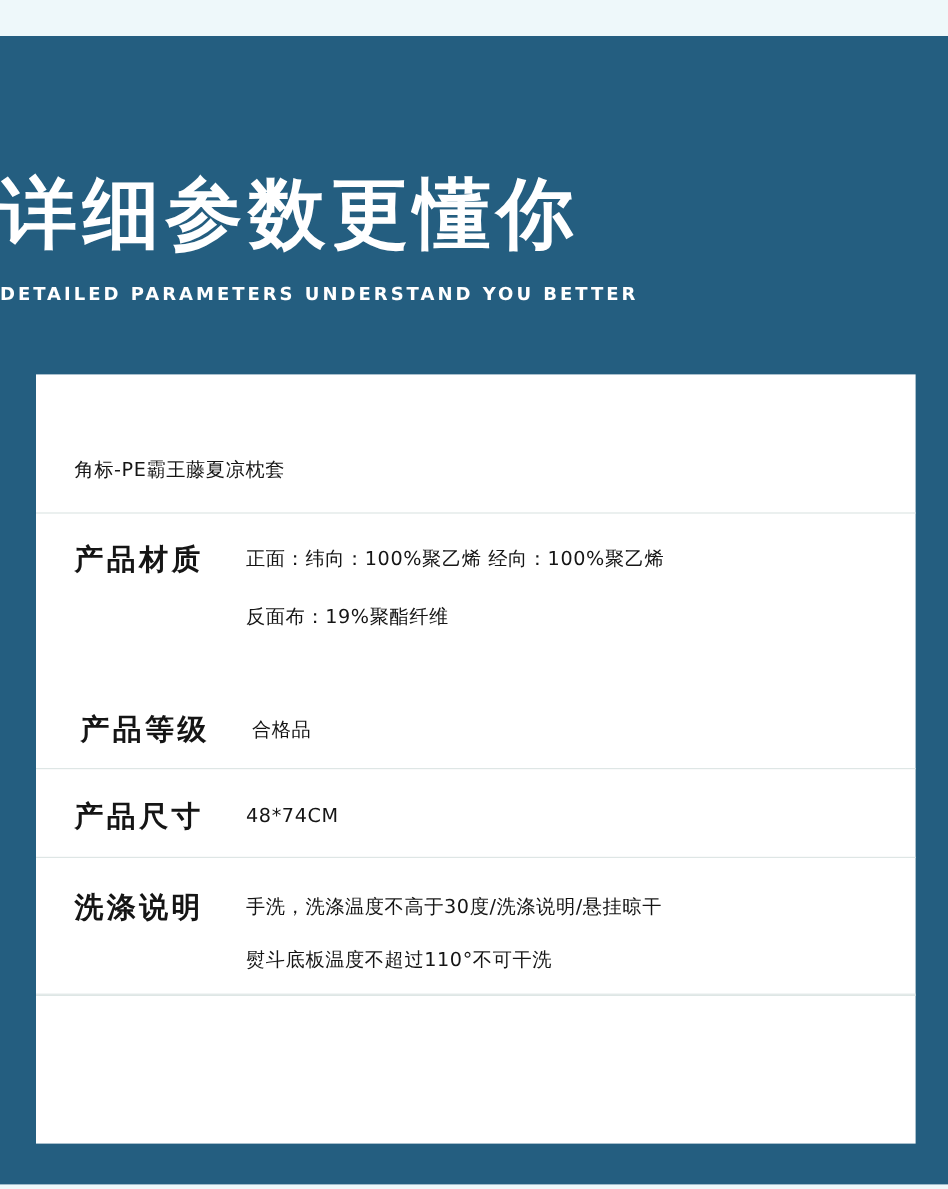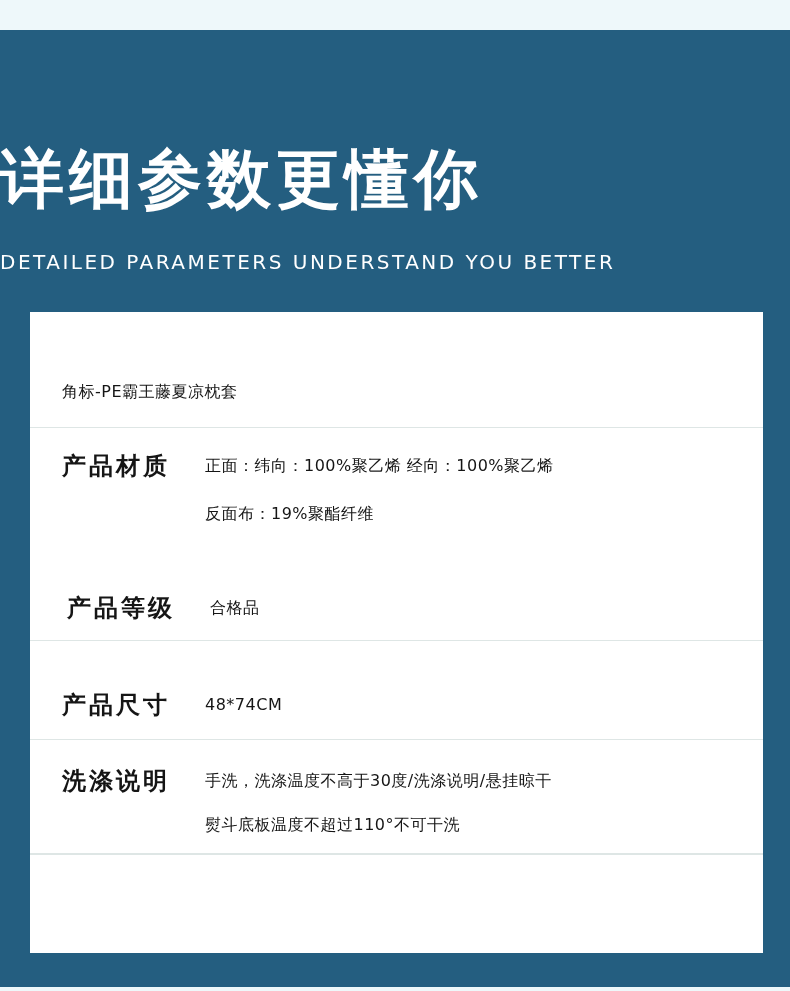--- a/index.html
+++ b/index.html
@@ -27,24 +27,24 @@
   .header { position: absolute; top: 142px; left: 0; width: 100%; text-align: left; }
   .title {
     color: #ffffff;
     font-size: 64px;
     font-weight: 700;
     letter-spacing: 5px;
     line-height: 74px;
     white-space: nowrap;
   }
   .subtitle {
-    margin-top: 34px;
+    margin-top: 20px;
     color: #ffffff;
-    font-size: 20px;
-    font-weight: 400;
+    font-size: 15px;
+    font-weight: 700;
     letter-spacing: 2.5px;
     white-space: nowrap;
   }
 
   
   .card {
     position: absolute;
     left: 30px;
     top: 312px;
     width: 733px;
@@ -78,21 +78,21 @@
   .row-name     { padding-top: 64px; padding-bottom: 19px; }
   .row-name .label, .row-name .value { line-height: 32px; }
 
   .row-material { padding-top: 14px; }
   .row-material .label, .row-material .value { line-height: 48px; }
 
   .row-grade    { padding-top: 54px; padding-bottom: 16px; padding-left: 37px; }
   .row-grade .label, .row-grade .value { line-height: 32px; }
 
   .row-size     { padding-top: 23px; padding-bottom: 18px; }
-  .row-size .label, .row-size .value { line-height: 32px; margin-top: 25px; }
+  .row-size .label, .row-size .value { line-height: 32px; }
 
   .row-wash     { padding-top: 19px; padding-bottom: 6px; }
   .row-wash .label, .row-wash .value { line-height: 44px; }
 
   .footnote {
     padding: 31px 10px 23px 10px;
     text-align: center;
     color: #151515;
     font-size: 26px;
     font-weight: 700;

